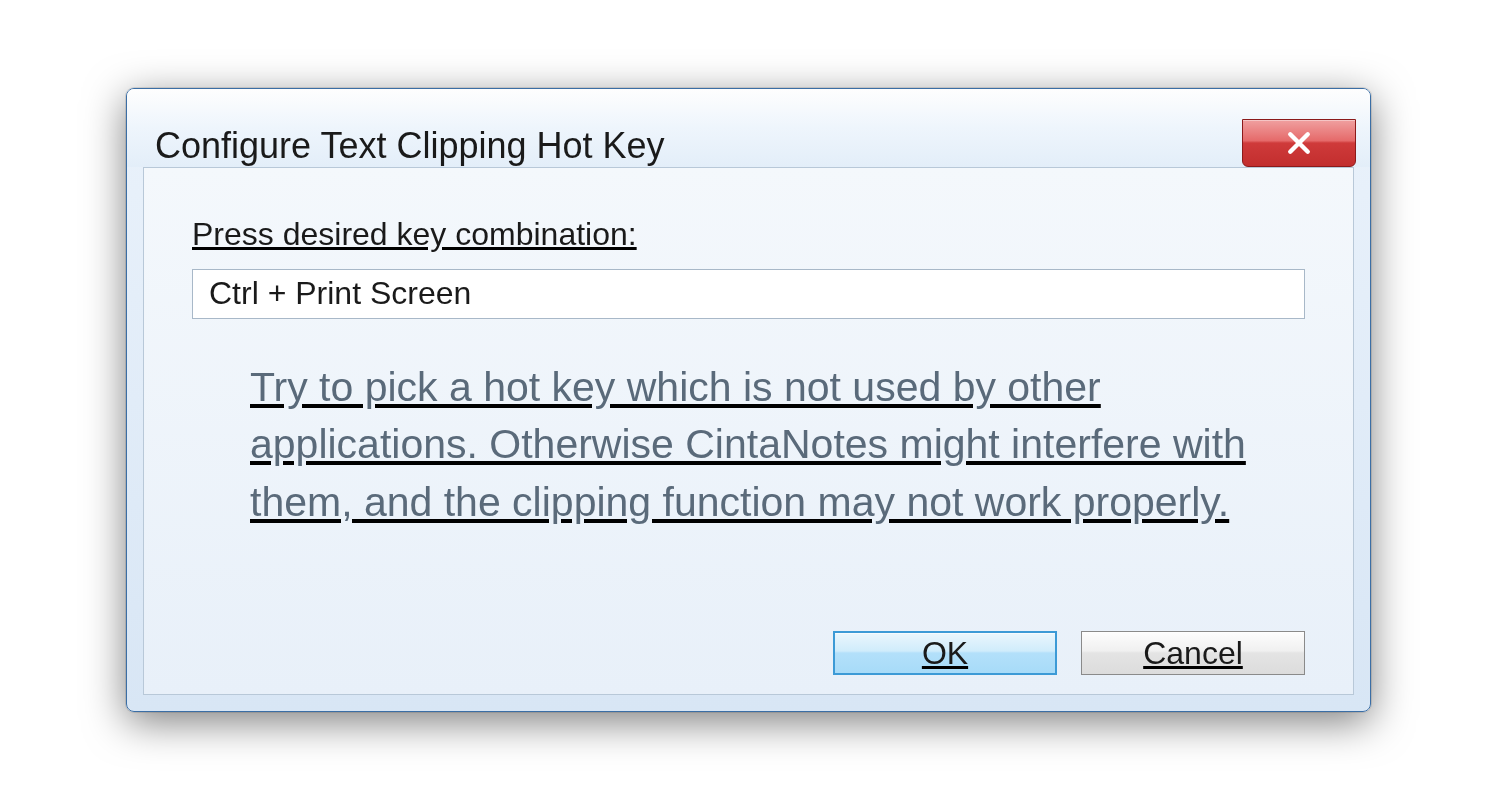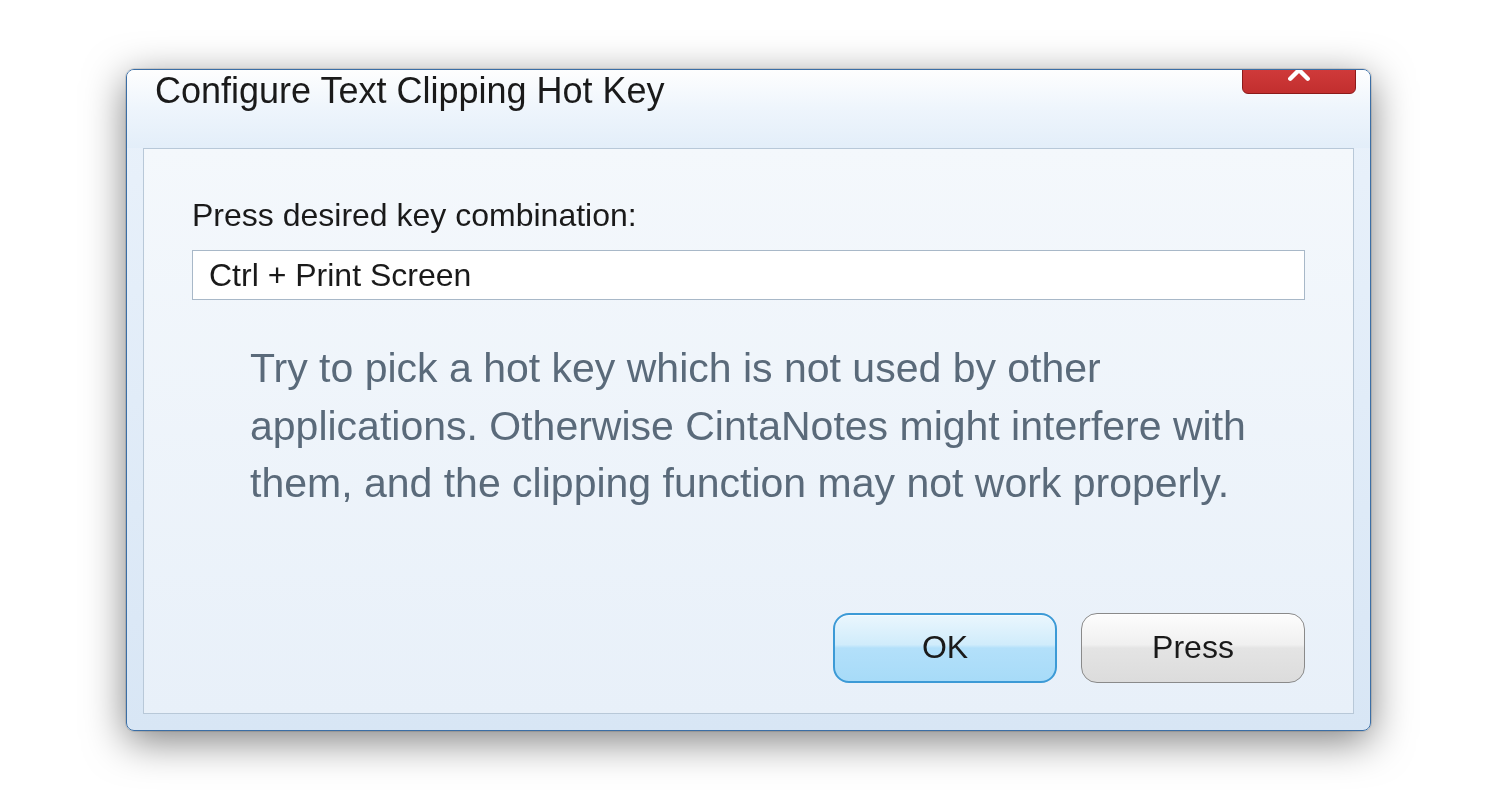--- a/index.html
+++ b/index.html
@@ -20,21 +20,21 @@
       width: 1245px;
       border: 1px solid #3b6ea5;
       border-radius: 8px;
       background: linear-gradient(to bottom, #eaf2fb 0%, #d8e6f5 100%);
       box-shadow: 0 10px 40px rgba(0,0,0,0.5), 0 0 0 1px rgba(0,0,0,0.1);
       overflow: hidden;
     }
     .titlebar {
       height: 78px;
       display: flex;
-      align-items: flex-start;
+      align-items: flex-end;
       justify-content: space-between;
       padding: 0 0 0 28px;
       background: linear-gradient(to bottom, #fefefe 0%, #eef5fc 50%, #e3eef9 100%);
       position: relative;
     }
     .title-text {
       font-size: 36px;
       color: #1a1a1a;
       font-weight: 400;
     }
@@ -53,21 +53,22 @@
       box-shadow: inset 0 1px 0 rgba(255,255,255,0.4);
     }
     .close-btn svg {
       width: 28px;
       height: 28px;
     }
     .content-frame {
       margin: 0 16px 16px 16px;
       border: 1px solid #b8c8d8;
       background: linear-gradient(to bottom, #f4f8fc 0%, #e8f0f9 100%);
-      padding: 48px 48px 30px 48px;
+      padding: 48px 48px 19px 48px;
+      text-decoration: underline;
     }
     .field-label {
       font-size: 32px;
       color: #1a1a1a;
       margin-bottom: 16px;
     }
     .hotkey-input {
       width: 100%;
       height: 50px;
       border: 1px solid #a8b8c8;
@@ -87,24 +88,24 @@
       line-height: 1.4;
     }
     .button-row {
       display: flex;
       justify-content: flex-end;
       gap: 24px;
       margin-top: 100px;
     }
     .btn {
       width: 224px;
-      height: 70px;
+      height: 44px;
       font-size: 32px;
       font-family: inherit;
-      border-radius: 16px;
+      border-radius: 0;
       cursor: pointer;
       display: flex;
       align-items: center;
       justify-content: center;
     }
     .btn-ok {
       background: linear-gradient(to bottom, #eaf6fd 0%, #d0ecfb 45%, #b3e0fa 50%, #a7dbf8 100%);
       border: 2px solid #3c9ad6;
       color: #1a1a1a;
       box-shadow: inset 0 1px 0 rgba(255,255,255,0.6);
@@ -127,16 +128,16 @@
         <path d="M3 3 L13 13 M13 3 L3 13" stroke="#ffffff" stroke-width="2.5" stroke-linecap="round" fill="none"></path>
       </svg>
     </div>
   </div>
   <div class="content-frame">
     <div class="field-label">Press desired key combination:</div>
     <input type="text" class="hotkey-input" value="Ctrl + Print Screen" style="">
     <div class="hint-text">Try to pick a hot key which is not used by other applications. Otherwise CintaNotes might interfere with them, and the clipping function may not work properly.</div>
     <div class="button-row">
       <button class="btn btn-ok">OK</button>
-      <button class="btn btn-cancel">Press</button>
+      <button class="btn btn-cancel">Cancel</button>
     </div>
   </div>
 </div>
 
 </body></html>

